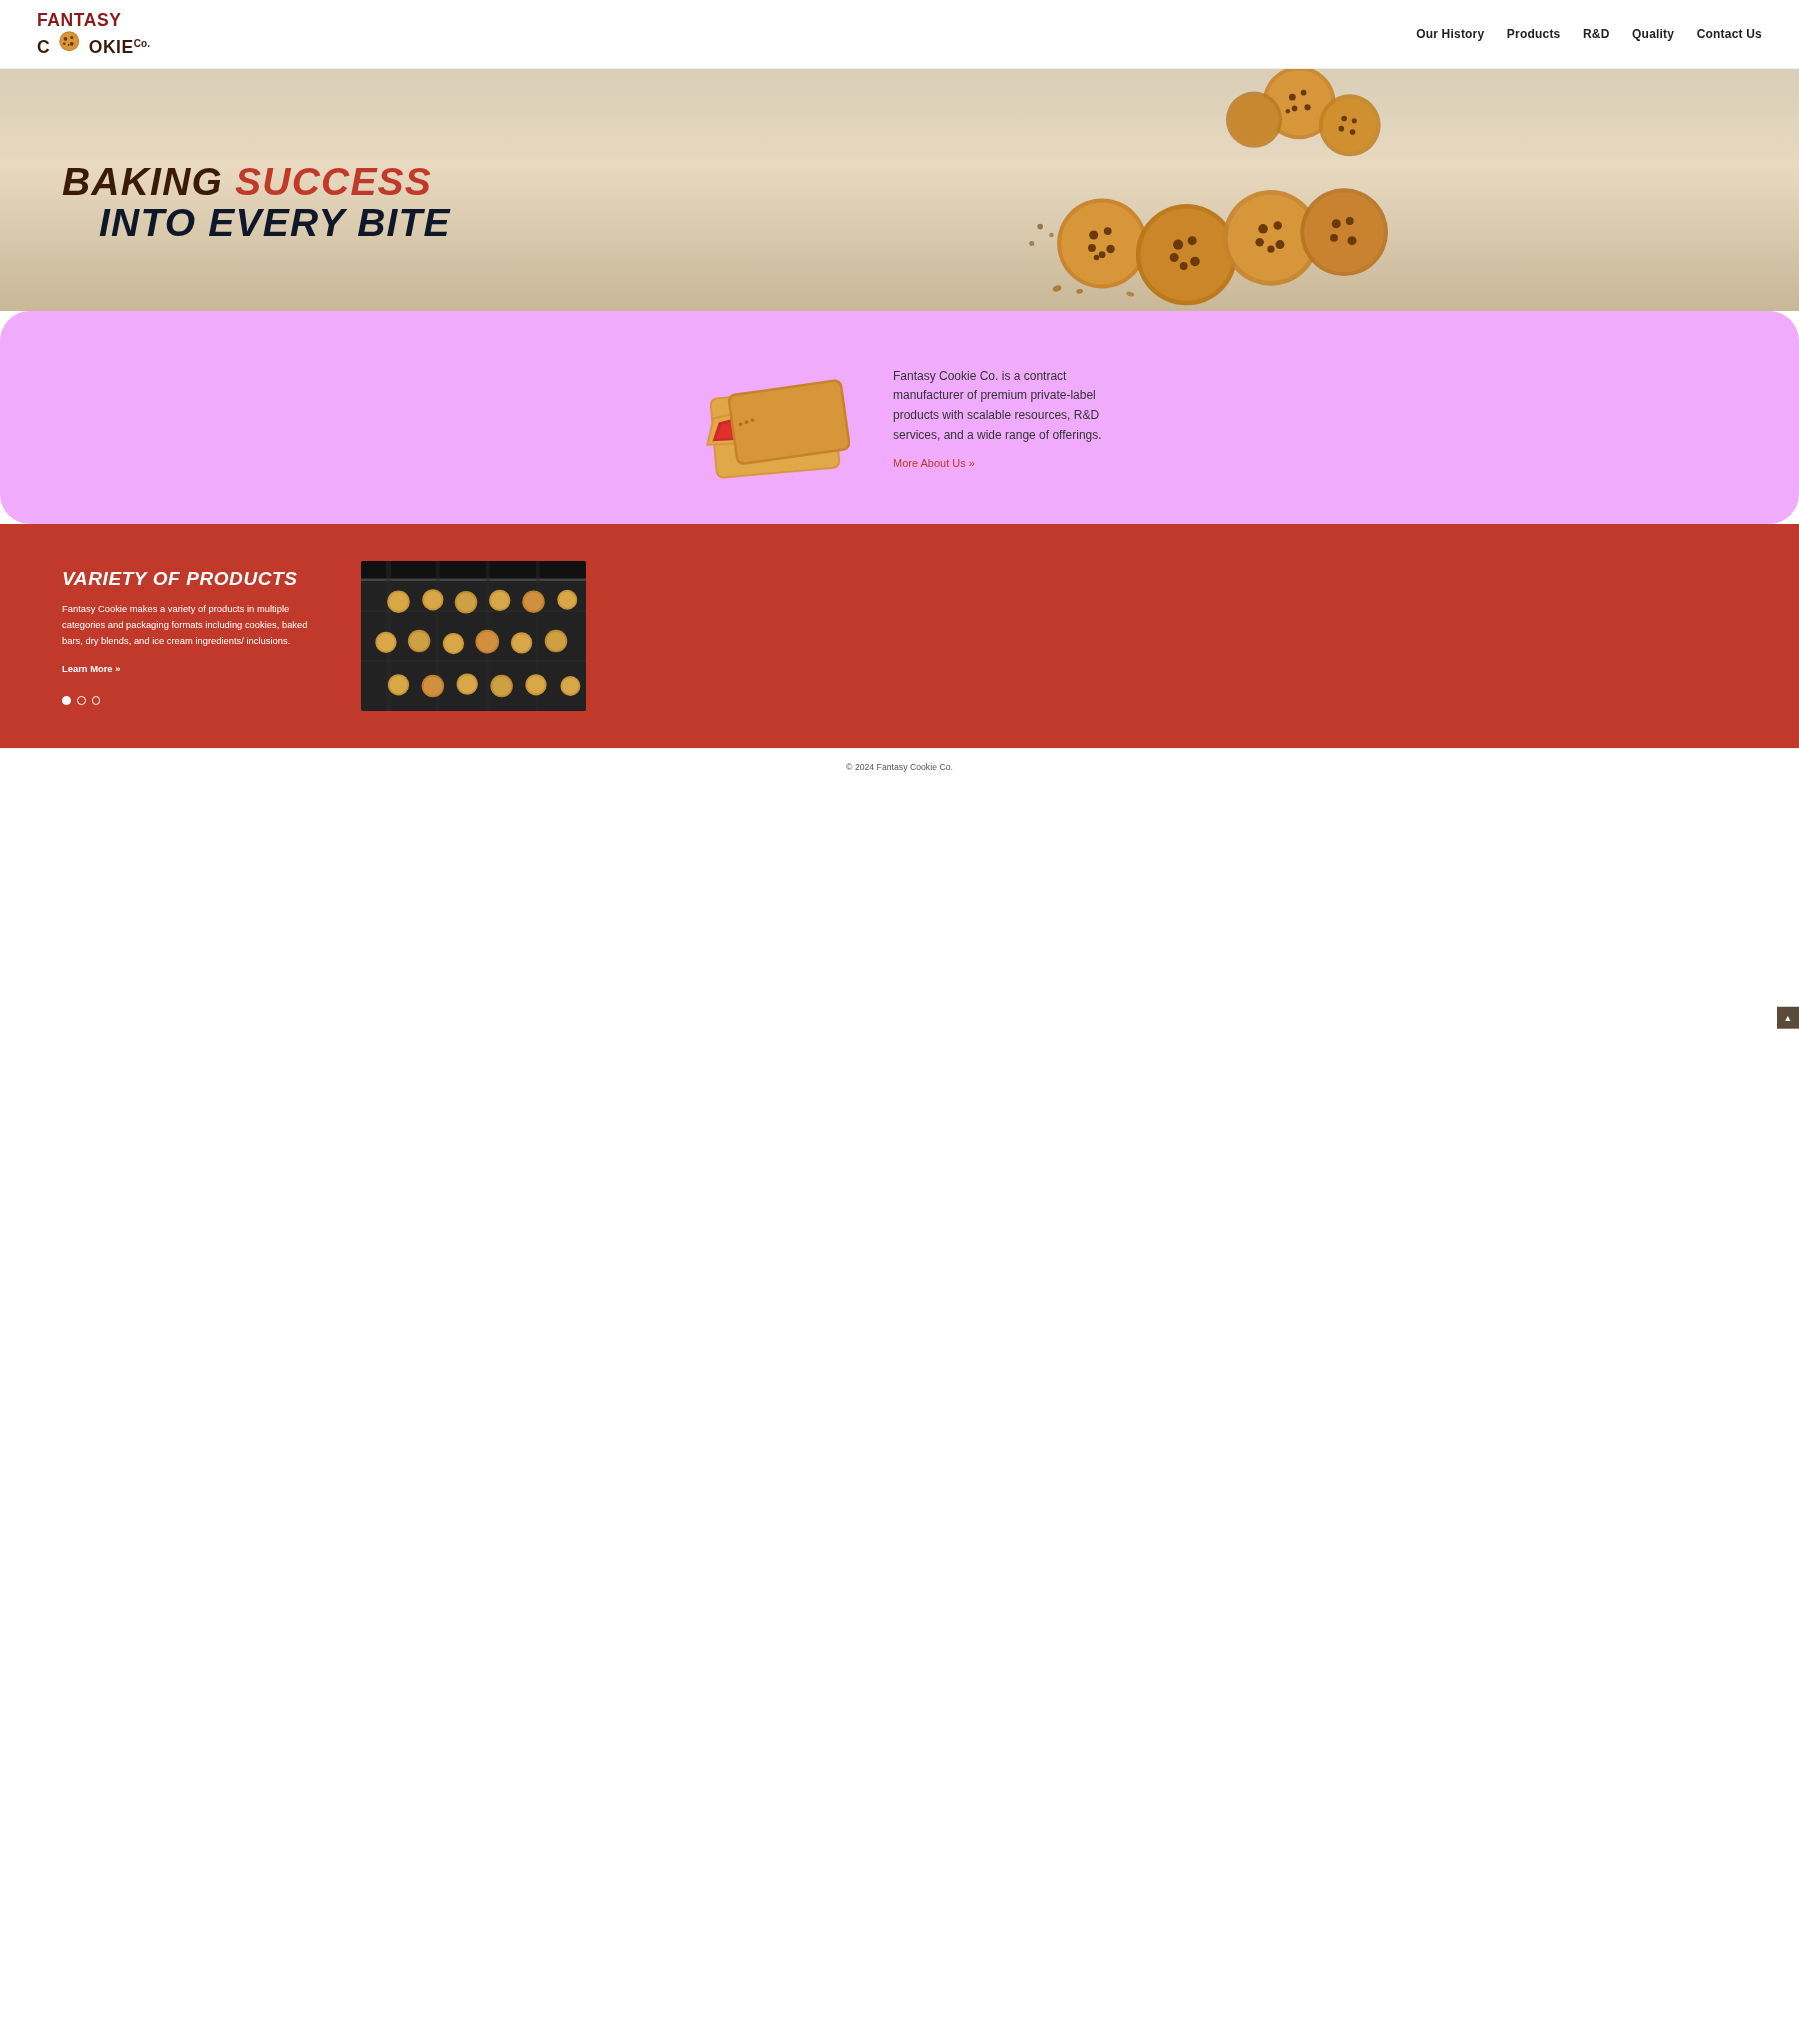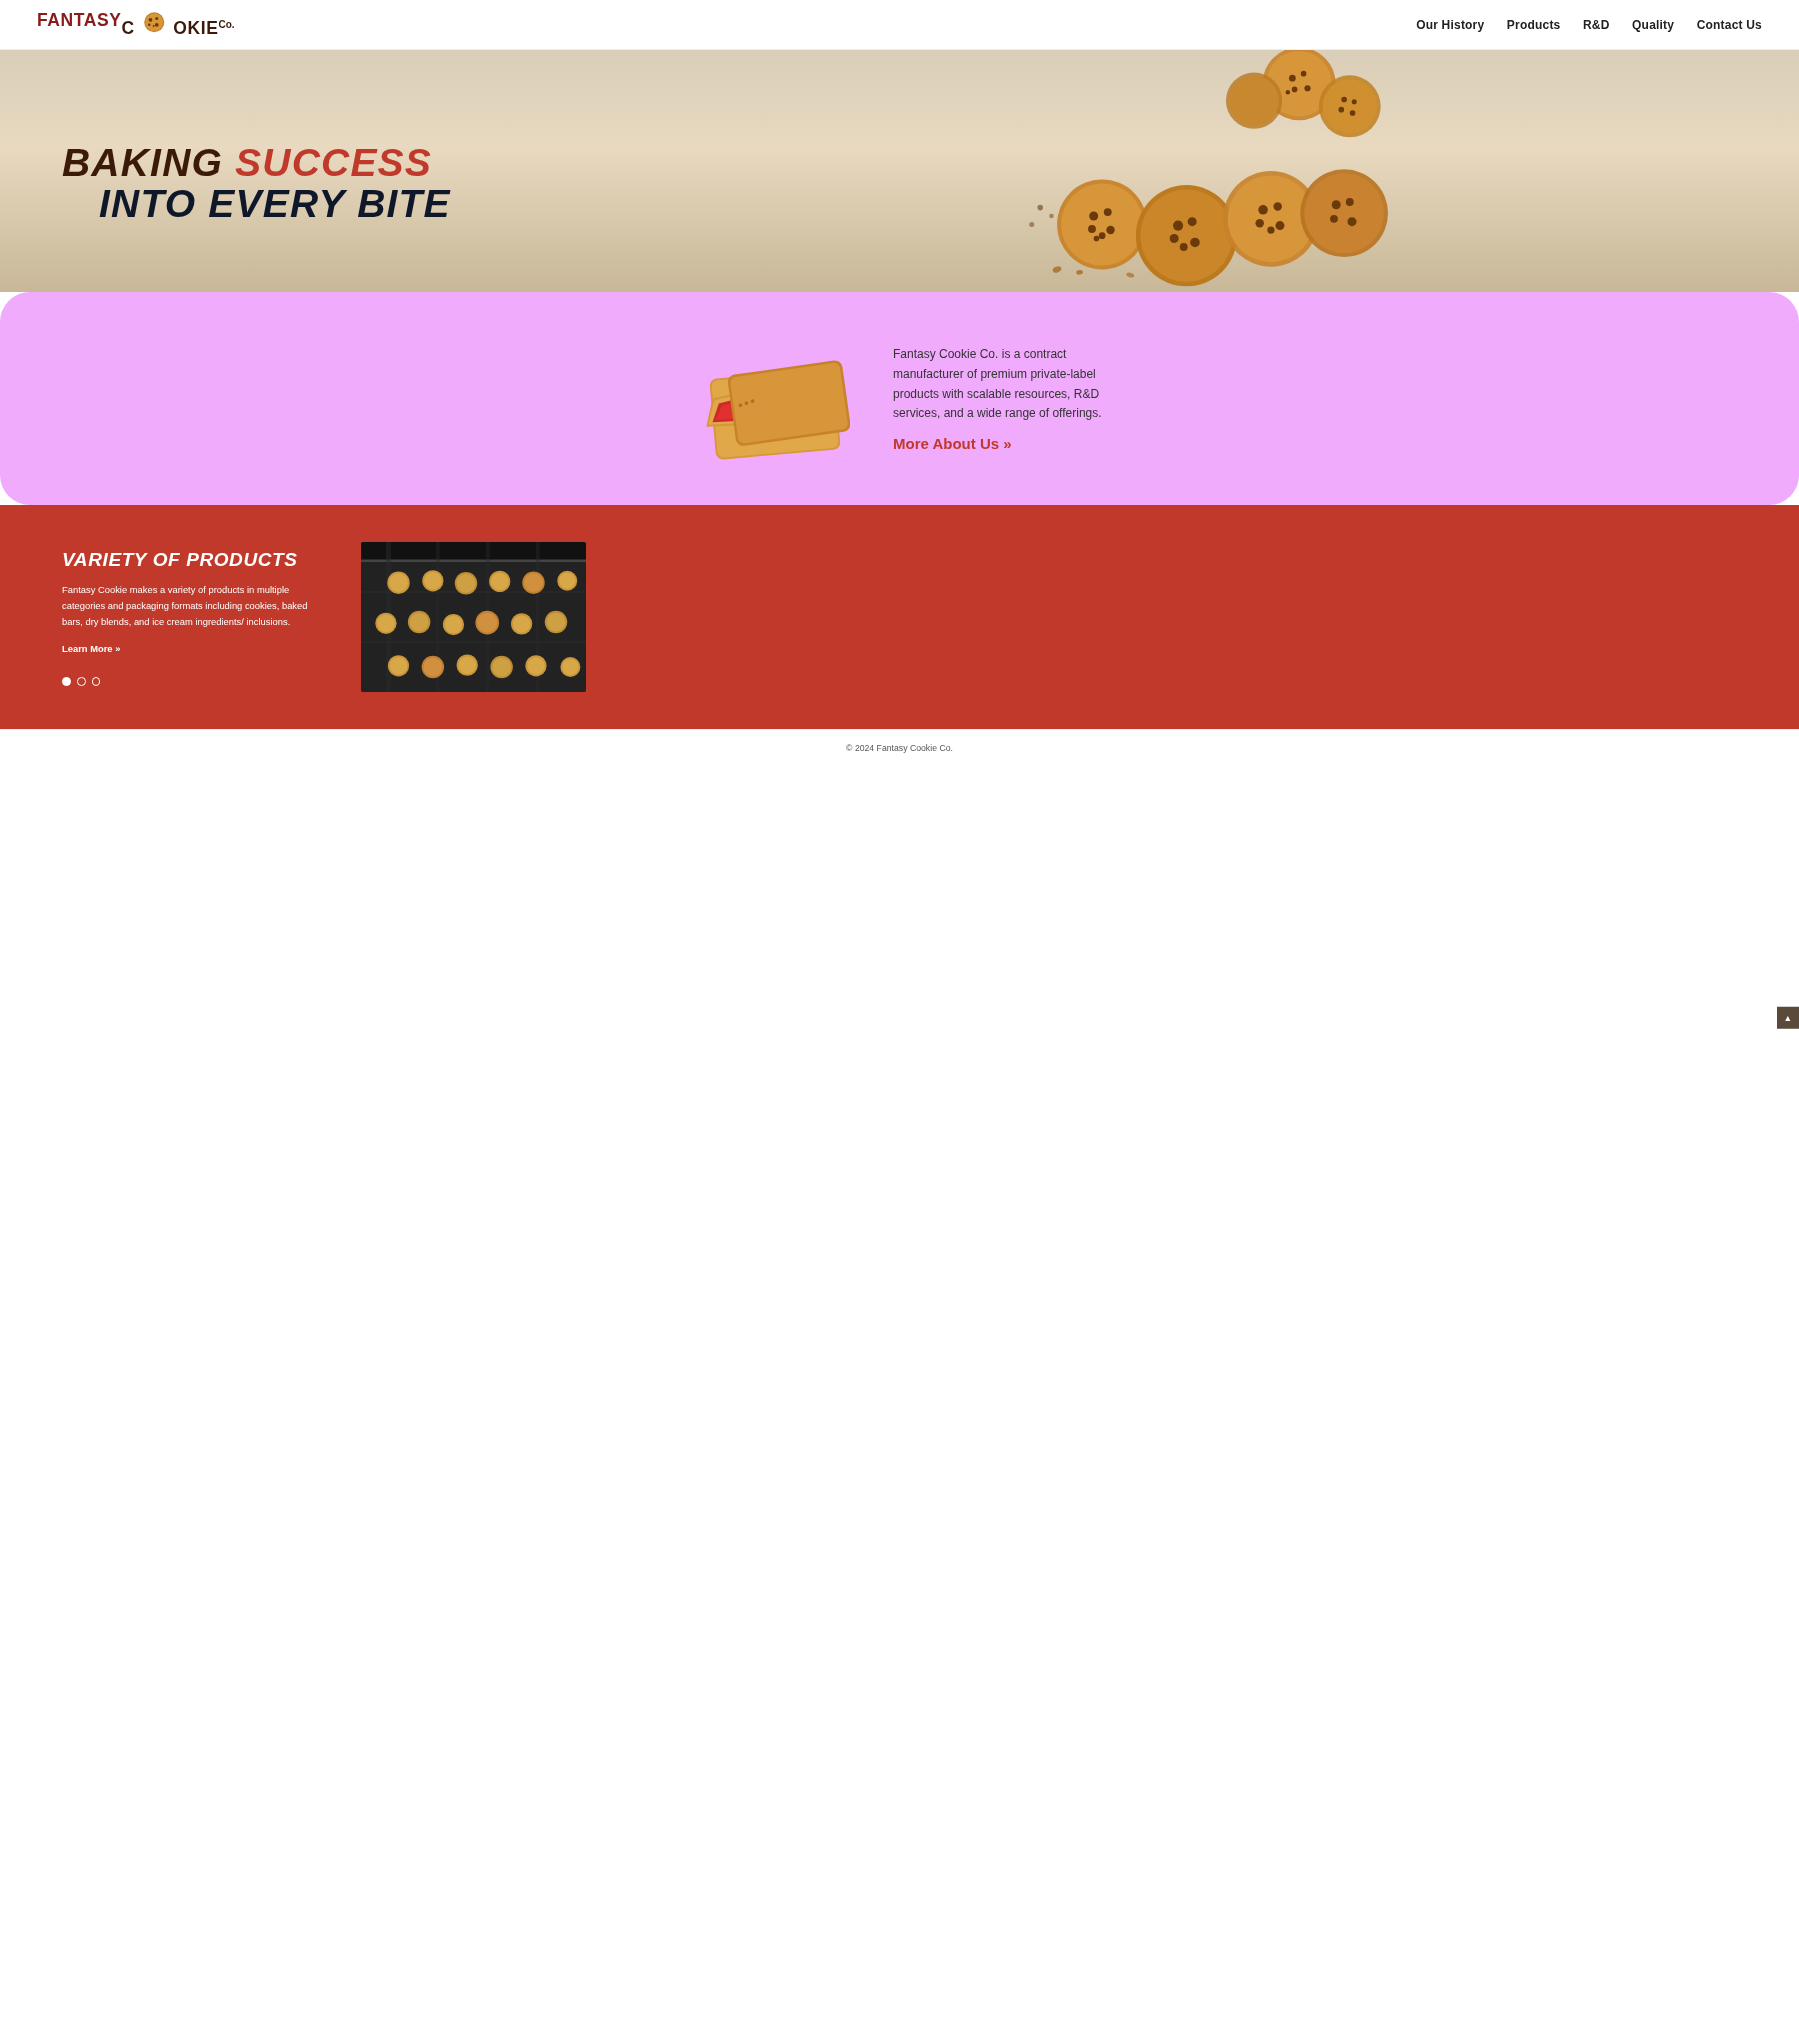--- a/index.html
+++ b/index.html
@@ -54,21 +54,21 @@
     }
 
     .logo-co {
       font-size: 10px;
       font-weight: 700;
       color: #3B1A0A;
     }
 
     .logo-wrapper {
       display: flex;
-      flex-direction: row;
+      flex-direction: column;
       align-items: flex-start;
       justify-content: center;
     }
 
     .logo-row {
       display: flex;
       align-items: center;
     }
 
     nav {
@@ -164,23 +164,23 @@
 
     .about-description {
       font-size: 12px;
       color: #333;
       line-height: 1.65;
       margin-bottom: 11.2px;
     }
 
     .about-link {
       color: #c0392b;
-      font-size: 15px;
+      font-size: 11px;
       text-decoration: none;
-      font-weight: 700;
+      font-weight: 400;
       text-align: right;
     }
 
     
     .products-section {
       background: #c0392b;
       padding: 37px 62px;
       display: flex;
       align-items: center;
       gap: 37px;

